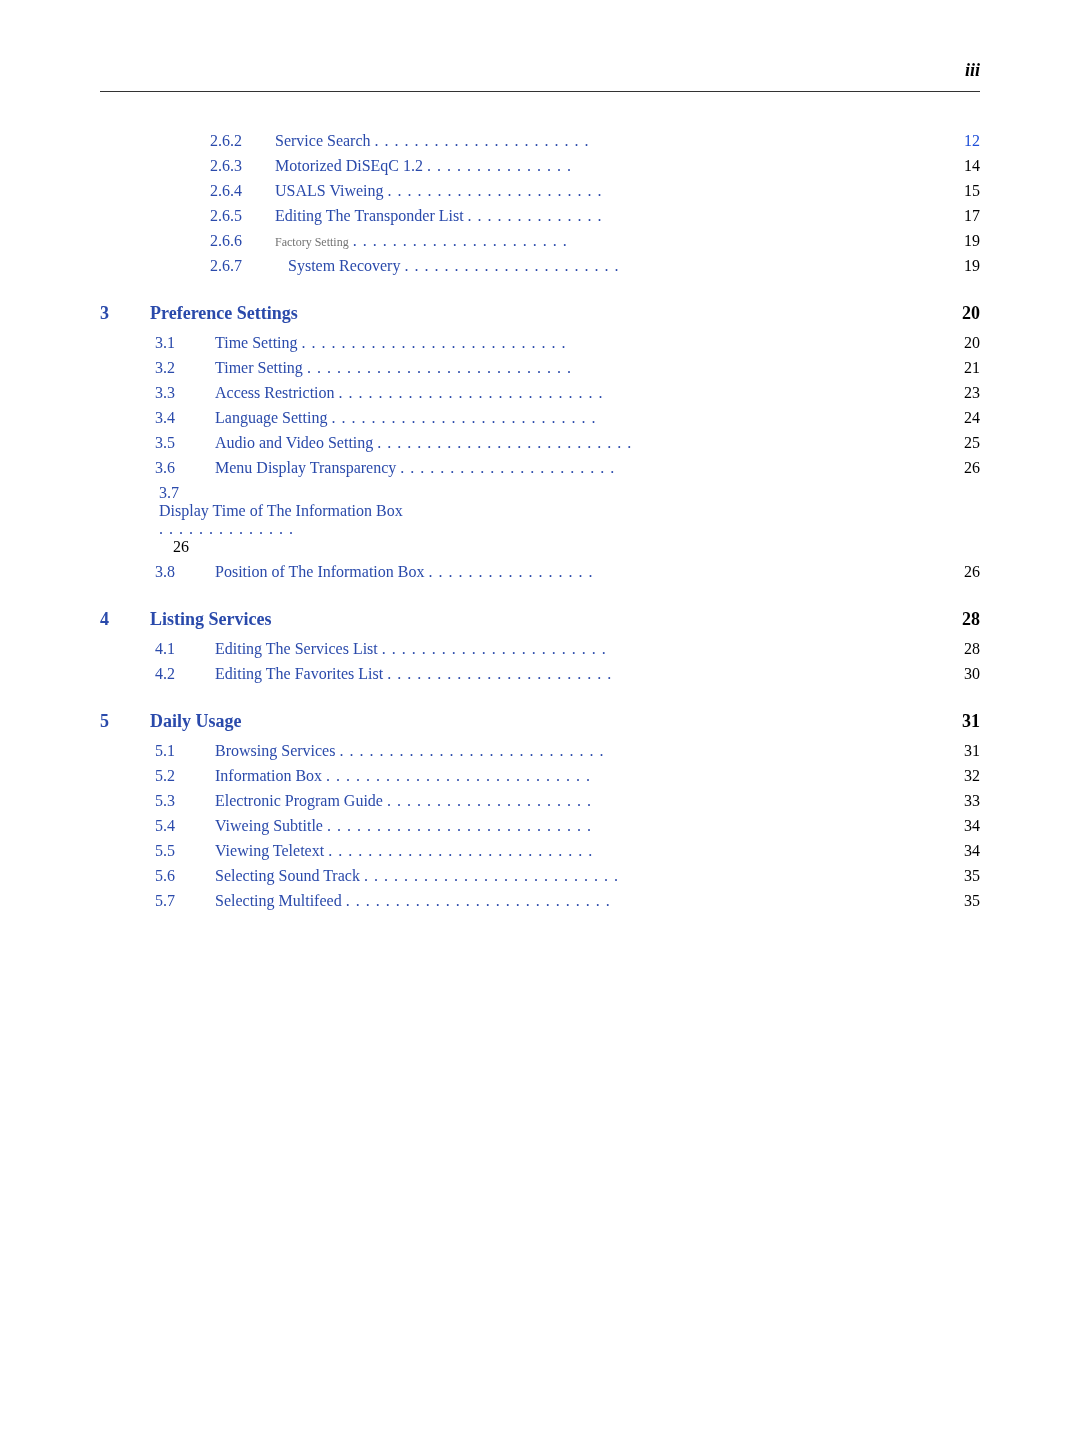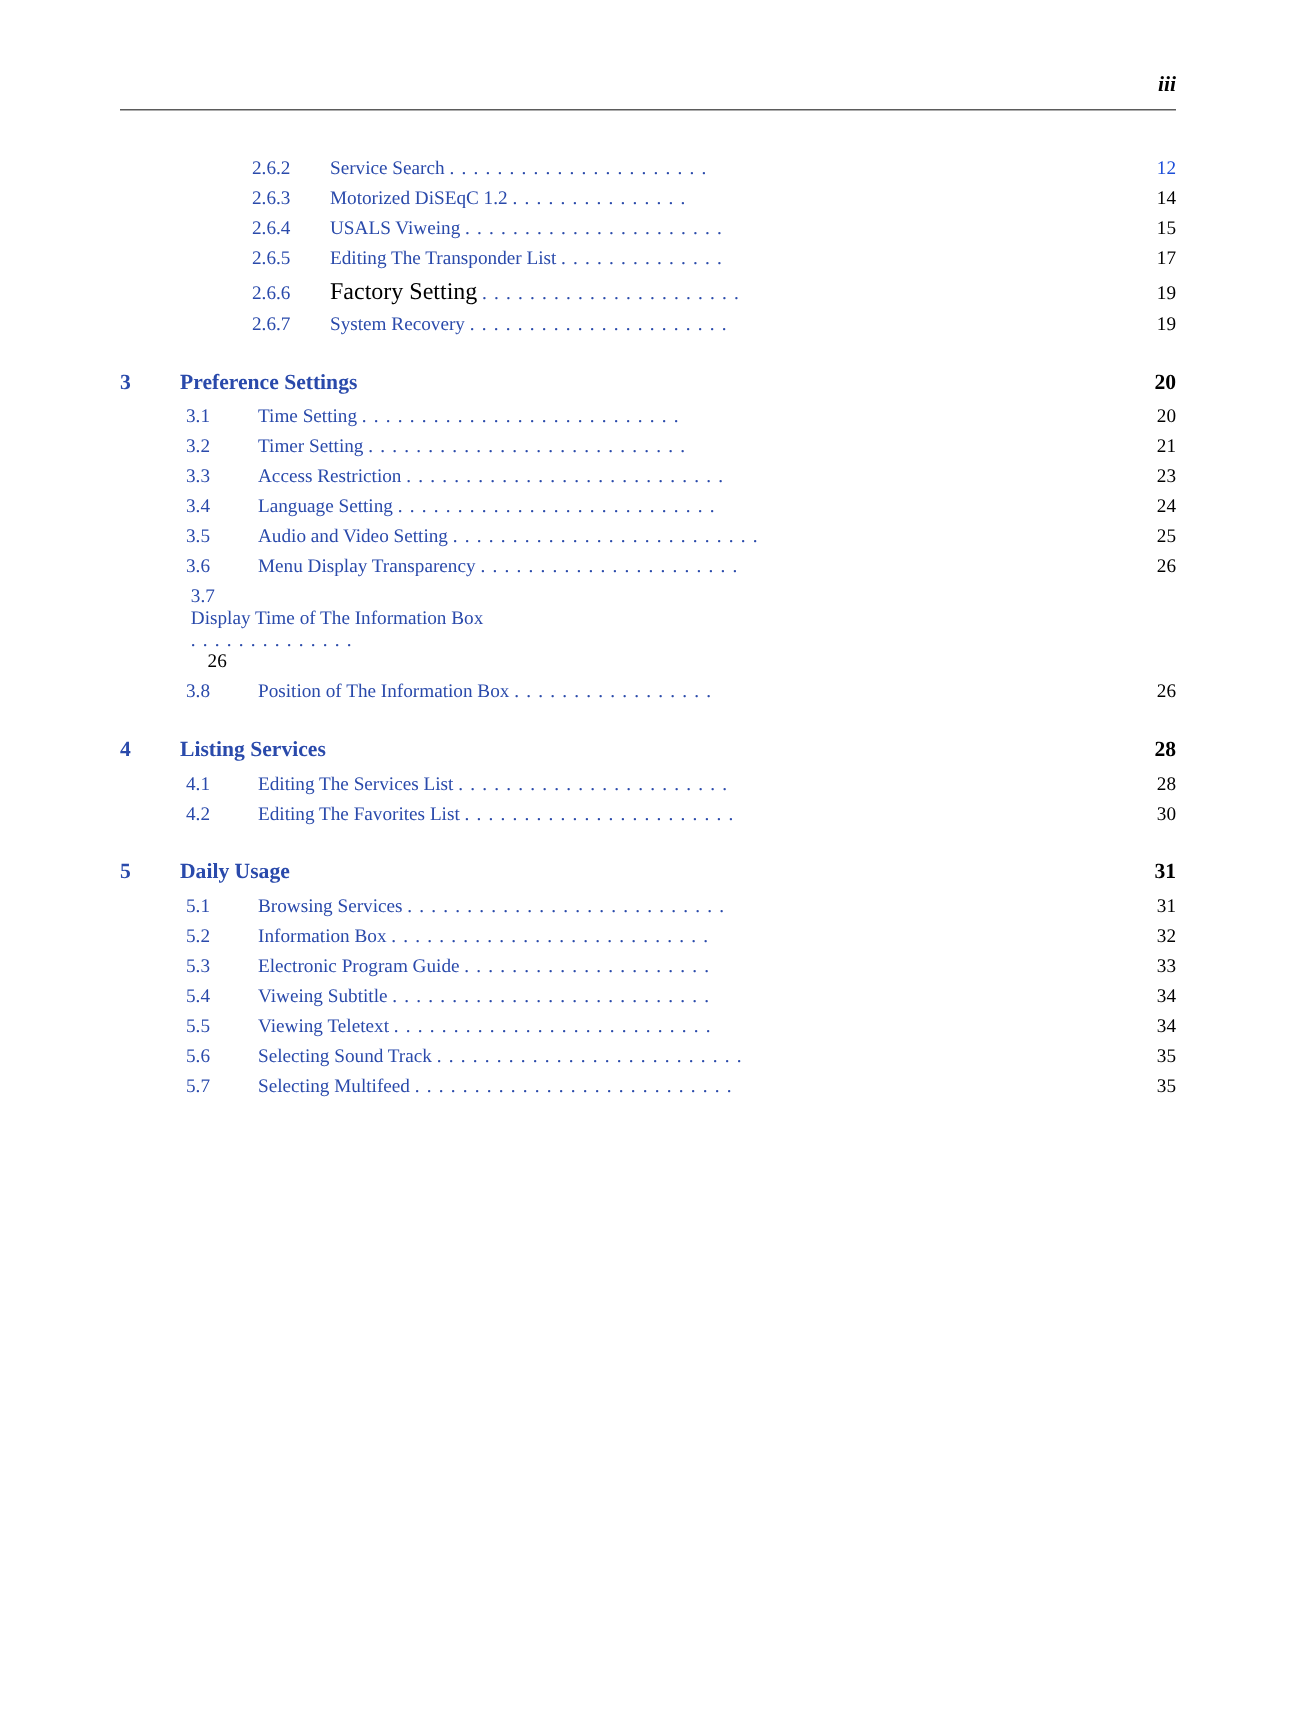--- a/index.html
+++ b/index.html
@@ -53,27 +53,27 @@
       <span style="color: rgb(0, 0, 0); font-size: 16px; min-width: 30px; text-align: right;">15</span>
     </div>
     <div style="display: flex; align-items: flex-end; margin-bottom: 7px; font-size: 16px; padding-left: 110px;">
       <span style="color: rgb(42, 74, 171); min-width: 55px; margin-right: 10px; font-size: 16px;">2.6.5</span>
       <span style="color: rgb(42, 74, 171); font-size: 16px;">Editing The Transponder List</span>
       <span style="color: rgb(42, 74, 171); flex: 1 1 0%; font-size: 16px; margin: 0px 4px; letter-spacing: 1px;"> . . . . . . . . . . . . . .</span>
       <span style="color: rgb(0, 0, 0); font-size: 16px; min-width: 30px; text-align: right;">17</span>
     </div>
     <div style="display: flex; align-items: baseline; margin-bottom: 7px; font-size: 16px; padding-left: 110px;">
       <span style="color: rgb(42, 74, 171); min-width: 55px; margin-right: 10px; font-size: 16px;">2.6.6</span>
-      <span style="color: #000000; font-size: 20px;">Factory Setting</span>
+      <span style="color: #737373; font-size: 12px;">Factory Setting</span>
       <span style="color: rgb(42, 74, 171); flex: 1 1 0%; font-size: 16px; margin: 0px 4px; letter-spacing: 1px;"> . . . . . . . . . . . . . . . . . . . . . .</span>
       <span style="color: rgb(0, 0, 0); font-size: 16px; min-width: 30px; text-align: right;">19</span>
     </div>
     <div style="display: flex; align-items: baseline; margin-bottom: 7px; font-size: 16px; padding-left: 110px;">
       <span style="color: rgb(42, 74, 171); min-width: 55px; margin-right: 10px; font-size: 16px;">2.6.7</span>
-      <span style="color: rgb(42, 74, 171); font-size: 16px;">System Recovery</span>
+      <span style="color: rgb(42, 74, 171); font-size: 16px; margin-left: 13px;">System Recovery</span>
       <span style="color: rgb(42, 74, 171); flex: 1 1 0%; font-size: 16px; margin: 0px 4px; letter-spacing: 1px;"> . . . . . . . . . . . . . . . . . . . . . .</span>
       <span style="color: rgb(0, 0, 0); font-size: 16px; min-width: 30px; text-align: right;">19</span>
     </div>
     <div style="display: flex; align-items: baseline; margin-bottom: 10px; font-size: 16px; margin-top: 28px;">
       <span style="color: rgb(42, 74, 171); font-weight: bold; font-size: 18px; min-width: 40px; margin-right: 10px;">3</span>
       <span style="color: rgb(42, 74, 171); font-weight: bold; font-size: 18px; flex: 1 1 0%;">Preference Settings</span>
       <span style="color: rgb(0, 0, 0); font-size: 18px; font-weight: bold; min-width: 35px; text-align: right;">20</span>
     </div>
     <div style="display: flex; align-items: baseline; margin-bottom: 7px; font-size: 16px; padding-left: 55px;">
       <span style="color: rgb(42, 74, 171); min-width: 50px; margin-right: 10px; font-size: 16px;">3.1</span>

